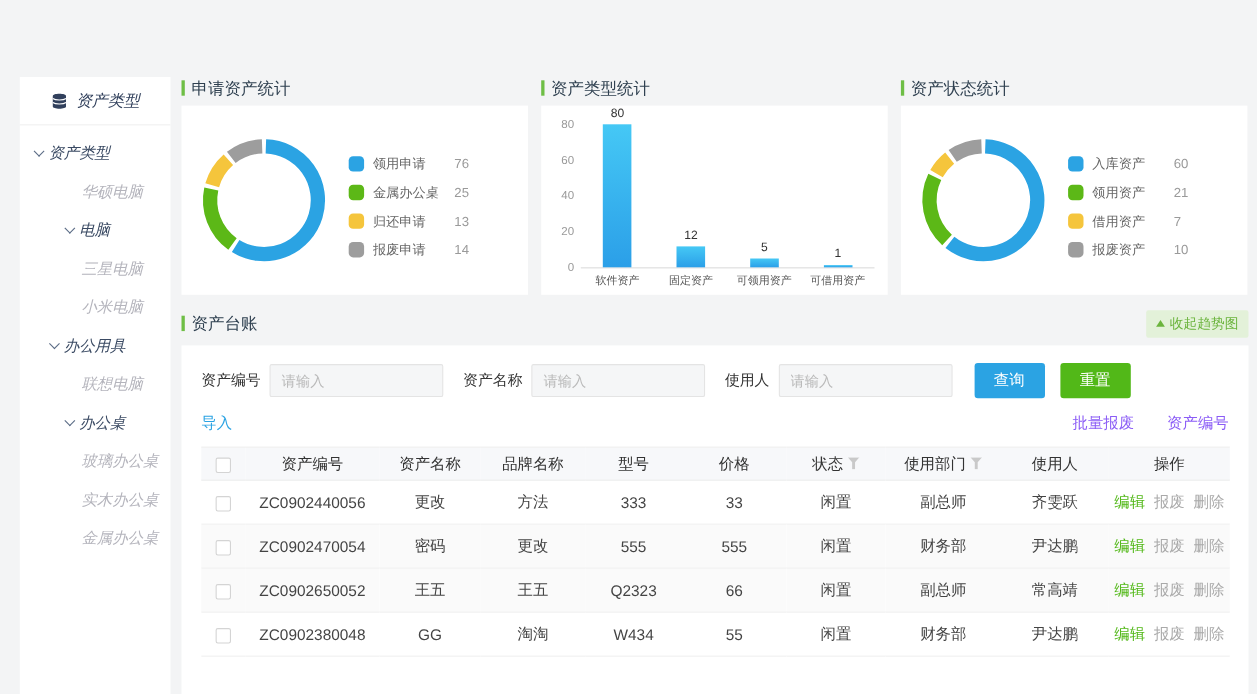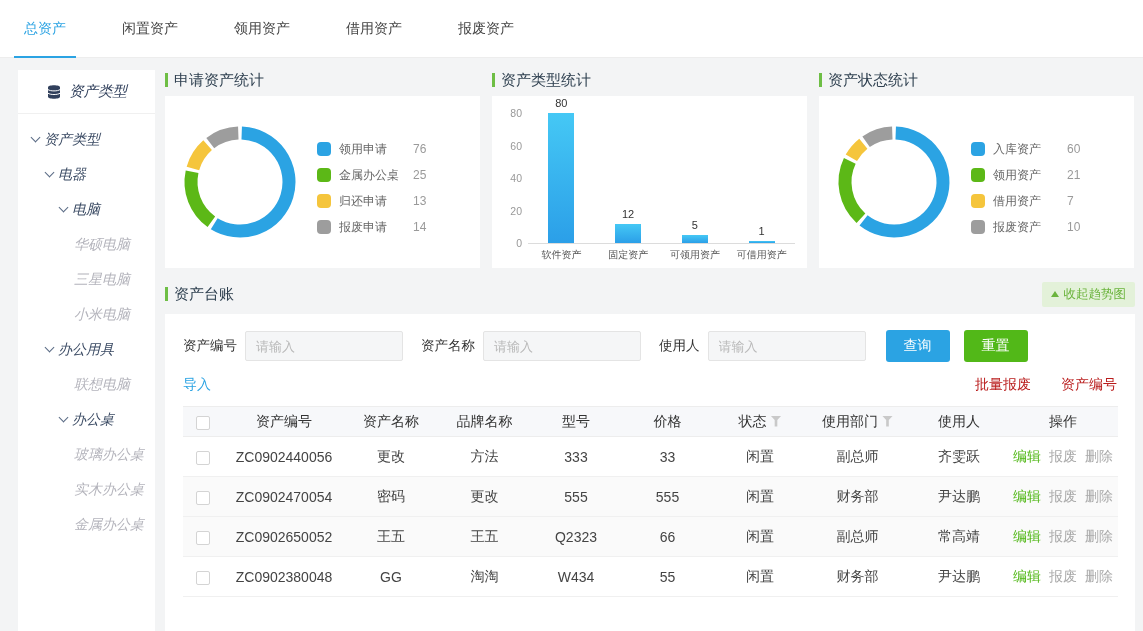--- a/index.html
+++ b/index.html
@@ -58,65 +58,58 @@
   .field label { font-size:13.5px; color:#333; margin-right:8px; white-space:nowrap; }
   .field input { width:158px; height:30px; background:#f5f6f7; border:1px solid #e4e4e4; border-radius:2px; padding:0 10px; font-size:13px; color:#333; outline:none; }
   .field input::placeholder { color:#b9b9b9; }
   .btn { height:32px; width:64px; border:none; border-radius:3px; color:#fff; font-size:14px; cursor:pointer; margin-left:14px; }
   .btn.query { background:#2ba3e3; margin-left:2px; }
   .btn.reset { background:#52b818; }
 
   .links-row { display:flex; align-items:center; margin-top:14px; font-size:14px; }
   .link-blue { color:#2ba3e3; cursor:pointer; }
   .links-row .spacer { flex:1; }
-  .link-red { color:#b91c1c; cursor:pointer; margin-left:30px; }
+  .link-red { color:#8b5cf6; cursor:pointer; margin-left:30px; }
 
   table.grid { width:100%; border-collapse:collapse; margin-top:12px; table-layout:fixed; }
   .grid th { height:30px; background:#f7f8fa; font-weight:normal; font-size:14px; color:#333; border-top:1px solid #ededed; border-bottom:1px solid #ededed; text-align:center; }
   .grid td { height:40px; font-size:14px; color:#444; text-align:center; border-bottom:1px solid #f0f0f0; overflow:hidden; white-space:nowrap; }
   .grid tr.even td { background:#fafafa; }
   .cell-code { color:#33415e; }
   .checkbox { display:inline-block; width:14px; height:14px; border:1px solid #d4d4d4; border-radius:2px; background:#fff; cursor:pointer; vertical-align:middle; }
   .funnel { display:inline-block; width:11px; height:11px; margin-left:4px; vertical-align:-1px; background:#c9c9c9; clip-path:polygon(0 0,100% 0,62% 42%,62% 100%,38% 100%,38% 42%); cursor:pointer; }
   .act-edit { color:#52b818; cursor:pointer; margin:0 4px; }
   .act-gray { color:#a9a9a9; cursor:pointer; margin:0 4px; }
 </style>
 </head>
 <body>
 
 <div id="stage">
 
-  <div class="tabbar">
-    <div id="tabs"><div class="tab active">总资产</div><div class="tab">闲置资产</div><div class="tab">领用资产</div><div class="tab">借用资产</div><div class="tab">报废资产</div></div>
-  </div>
 
   <div class="sidebar">
     <div class="sidebar-header">
       <svg width="16" height="16" viewBox="0 0 16 16">
         <path d="M2 3.2C2 2 4.7 1.2 8 1.2s6 .8 6 2v9.6c0 1.2-2.7 2-6 2s-6-.8-6-2z" fill="#31405c"></path>
         <path d="M2 5.6c1.2.9 3.5 1.3 6 1.3s4.8-.4 6-1.3" stroke="#fff" stroke-width="1" fill="none"></path>
         <path d="M2 9.2c1.2.9 3.5 1.3 6 1.3s4.8-.4 6-1.3" stroke="#fff" stroke-width="1" fill="none"></path>
       </svg>
       <span>资产类型</span>
     </div>
     <div class="tree" id="tree">
         <div class="tree-row dark" style="padding-left: 14px;">
           <span class="caret"></span>
           <span>资产类型</span>
         </div>
-        <div class="tree-row dark" style="padding-left: 28px;">
-          <span class="caret"></span>
-          <span>电器</span>
+        <div class="tree-row leaf" style="padding-left: 56px;">
+          <span>华硕电脑</span>
         </div>
         <div class="tree-row dark" style="padding-left: 42px;">
           <span class="caret"></span>
           <span>电脑</span>
-        </div>
-        <div class="tree-row leaf" style="padding-left: 56px;">
-          <span>华硕电脑</span>
         </div>
         <div class="tree-row leaf" style="padding-left: 56px;">
           <span>三星电脑</span>
         </div>
         <div class="tree-row leaf" style="padding-left: 56px;">
           <span>小米电脑</span>
         </div>
         <div class="tree-row dark" style="padding-left: 28px;">
           <span class="caret"></span>
           <span>办公用具</span>

